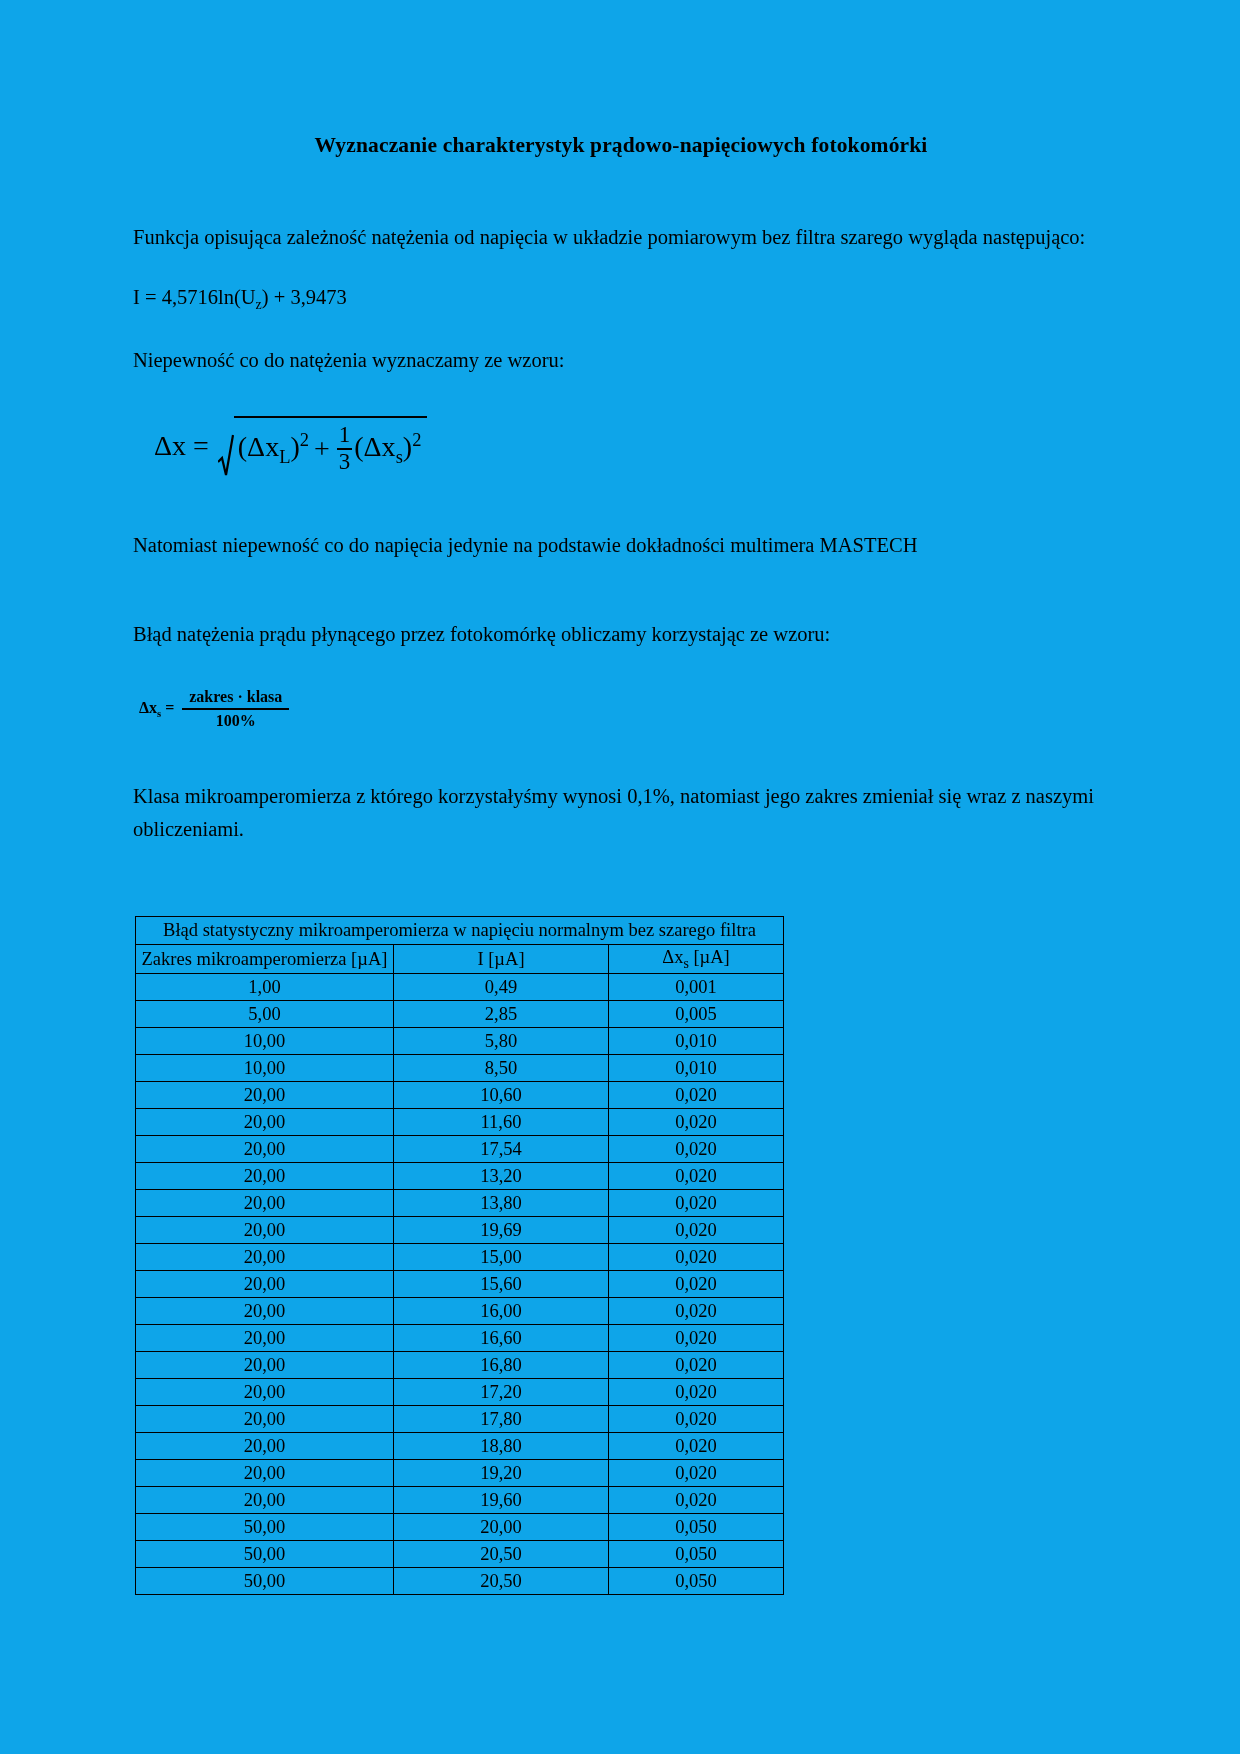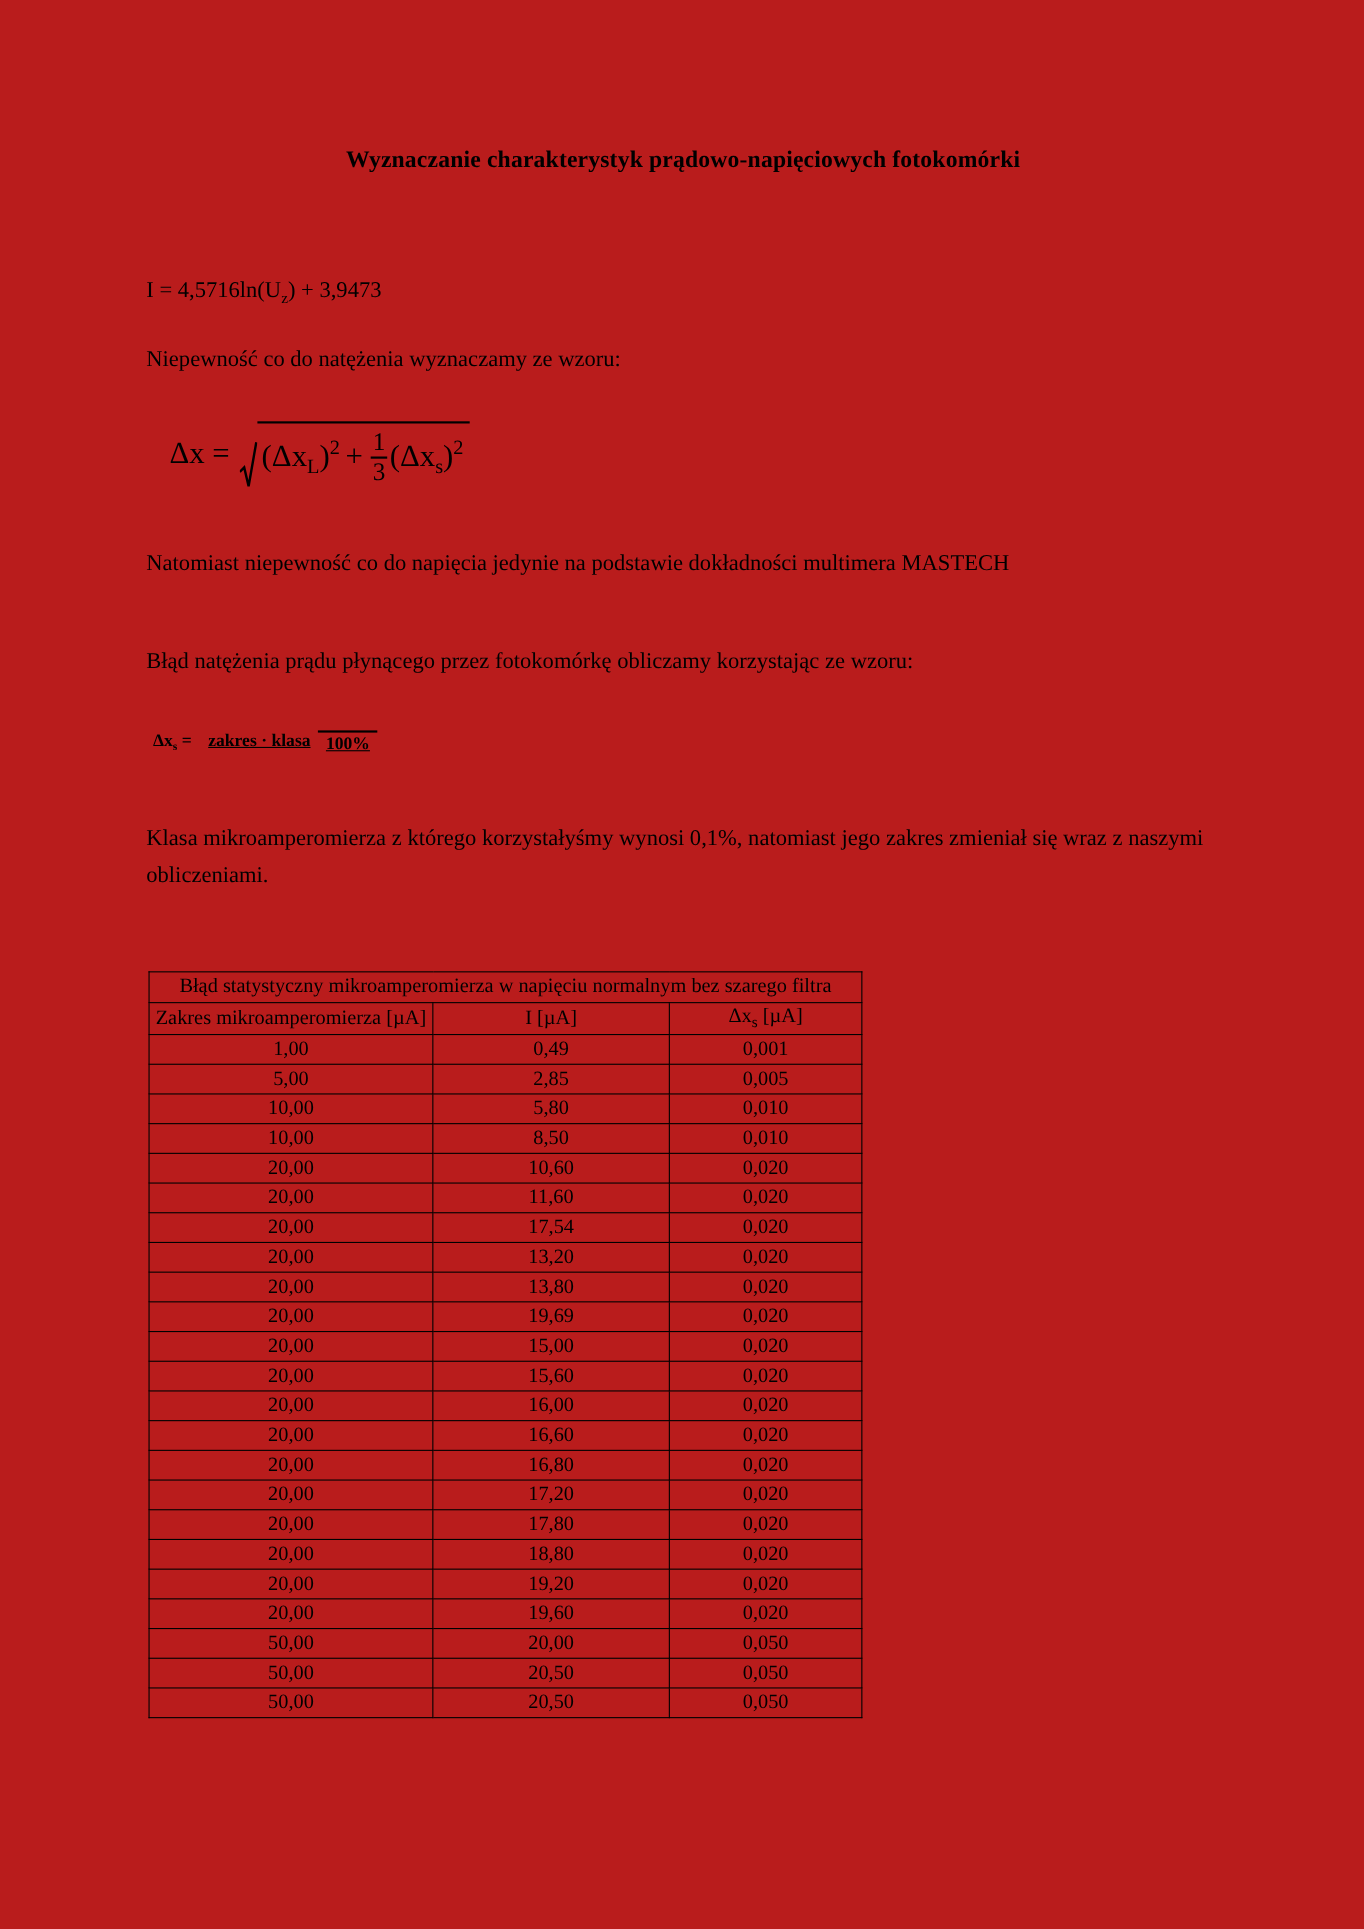--- a/index.html
+++ b/index.html
@@ -12,21 +12,21 @@
     height: 1754px;
     font-family: "Liberation Serif", "DejaVu Serif", serif;
     color: #000000;
     position: relative;
     overflow: hidden;
   }
   .page {
     width: 1240px;
     height: 1754px;
     position: relative;
-    background: #b91c1c;
+    background: #0ea5e9;
     box-sizing: border-box;
     padding: 0;
   }
   .content {
     position: absolute;
     left: 133px;
     top: 0;
     width: 976px;
   }
 
@@ -131,24 +131,23 @@
     align-items: center;
     font-weight: bold;
     font-size: 16px;
     padding-left: 6px;
     height: 70px;
     margin: 0;
   }
   .formula-frac .lhs { white-space: nowrap; margin-right: 8px; }
   .frac-block {
     display: inline-flex;
-    flex-direction: row;
-    align-items: center;
+    flex-direction: column;
+    align-items: flex-end;
     line-height: 1.12;
-    text-decoration: underline;
   }
   .frac-block .num {
     padding: 0 7px 2px 7px;
     white-space: nowrap;
   }
   .frac-block .den {
     border-top: 2.4px solid #000;
     padding: 2px 7px 0 7px;
     width: 100%;
     text-align: center;
@@ -187,20 +186,21 @@
 </head>
 <body>
 
 <div class="page">
   <div class="content">
 
     <h1 class="doc-title">Wyznaczanie charakterystyk prądowo-napięciowych fotokomórki</h1>
 
     <div class="gap-intro"></div>
 
+    <p class="para">Funkcja opisująca zależność natężenia od napięcia w układzie pomiarowym bez filtra szarego wygląda następująco:</p>
 
     <div class="gap-md"></div>
 
     <p class="eqline"><span>I = 4,5716ln(U</span><span class="sub">z</span><span>) + 3,9473</span></p>
 
     <div class="gap-md"></div>
 
     <p class="para">Niepewność co do natężenia wyznaczamy ze wzoru:</p>
 
     <div class="gap-sm"></div>

